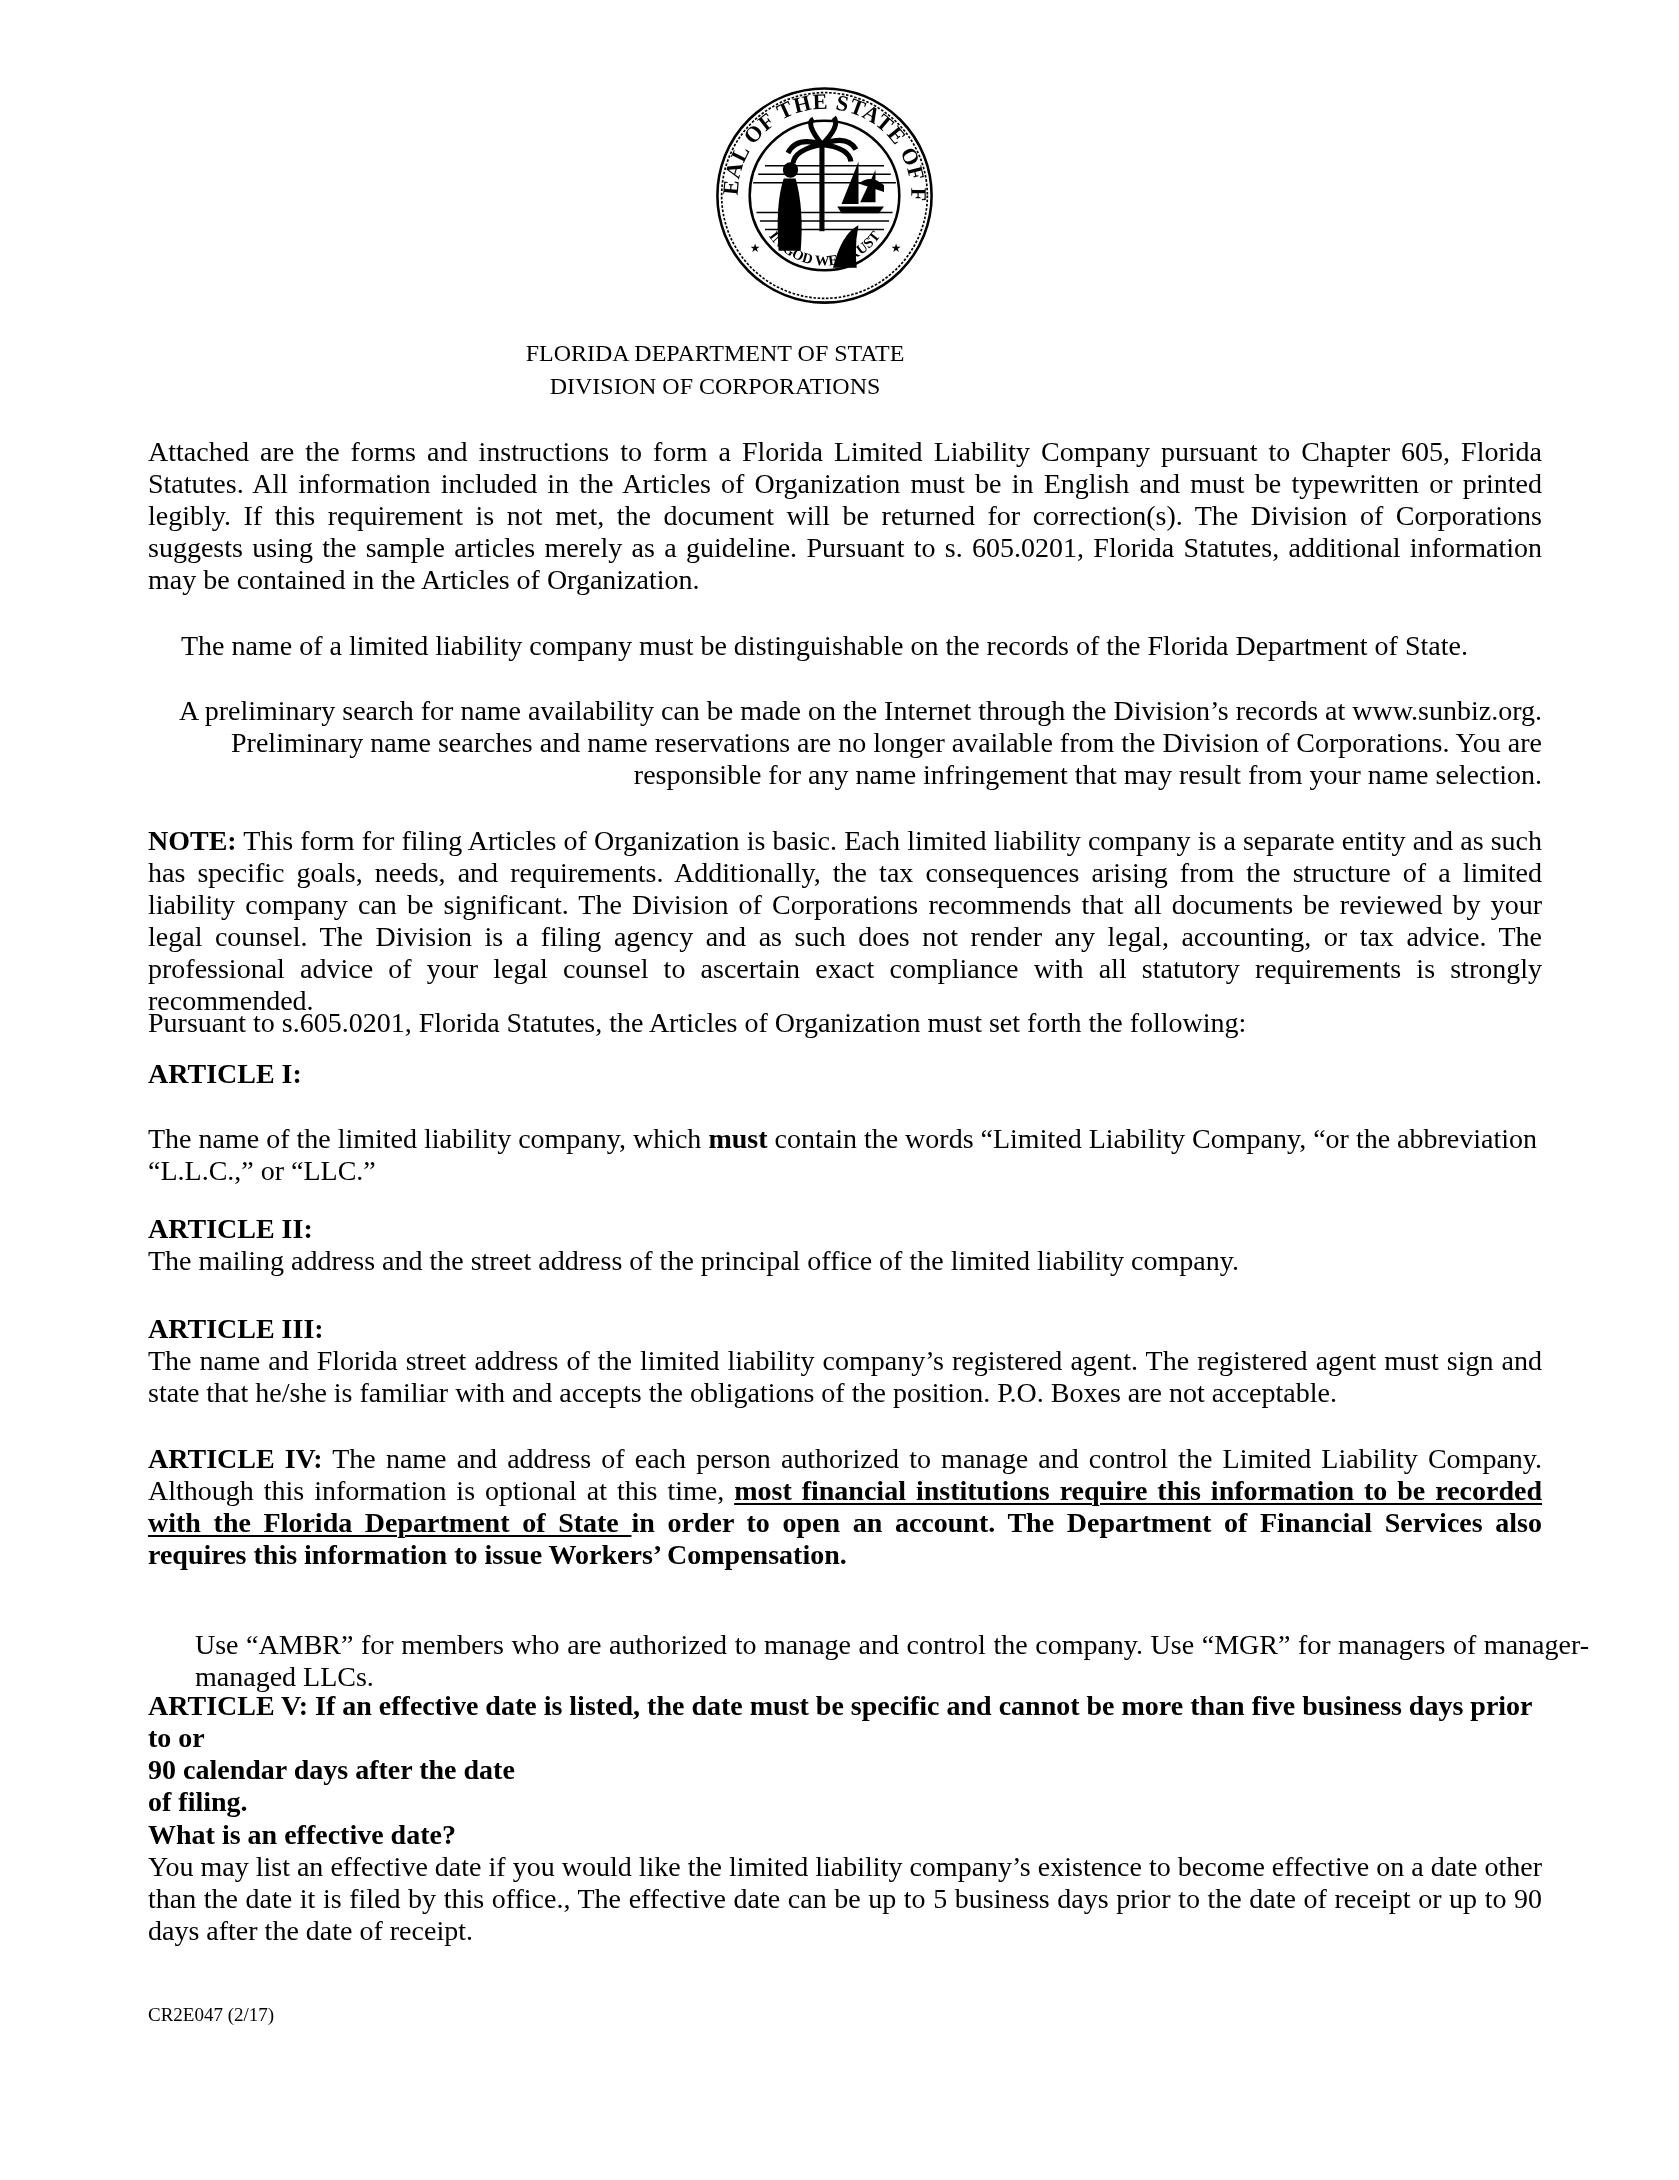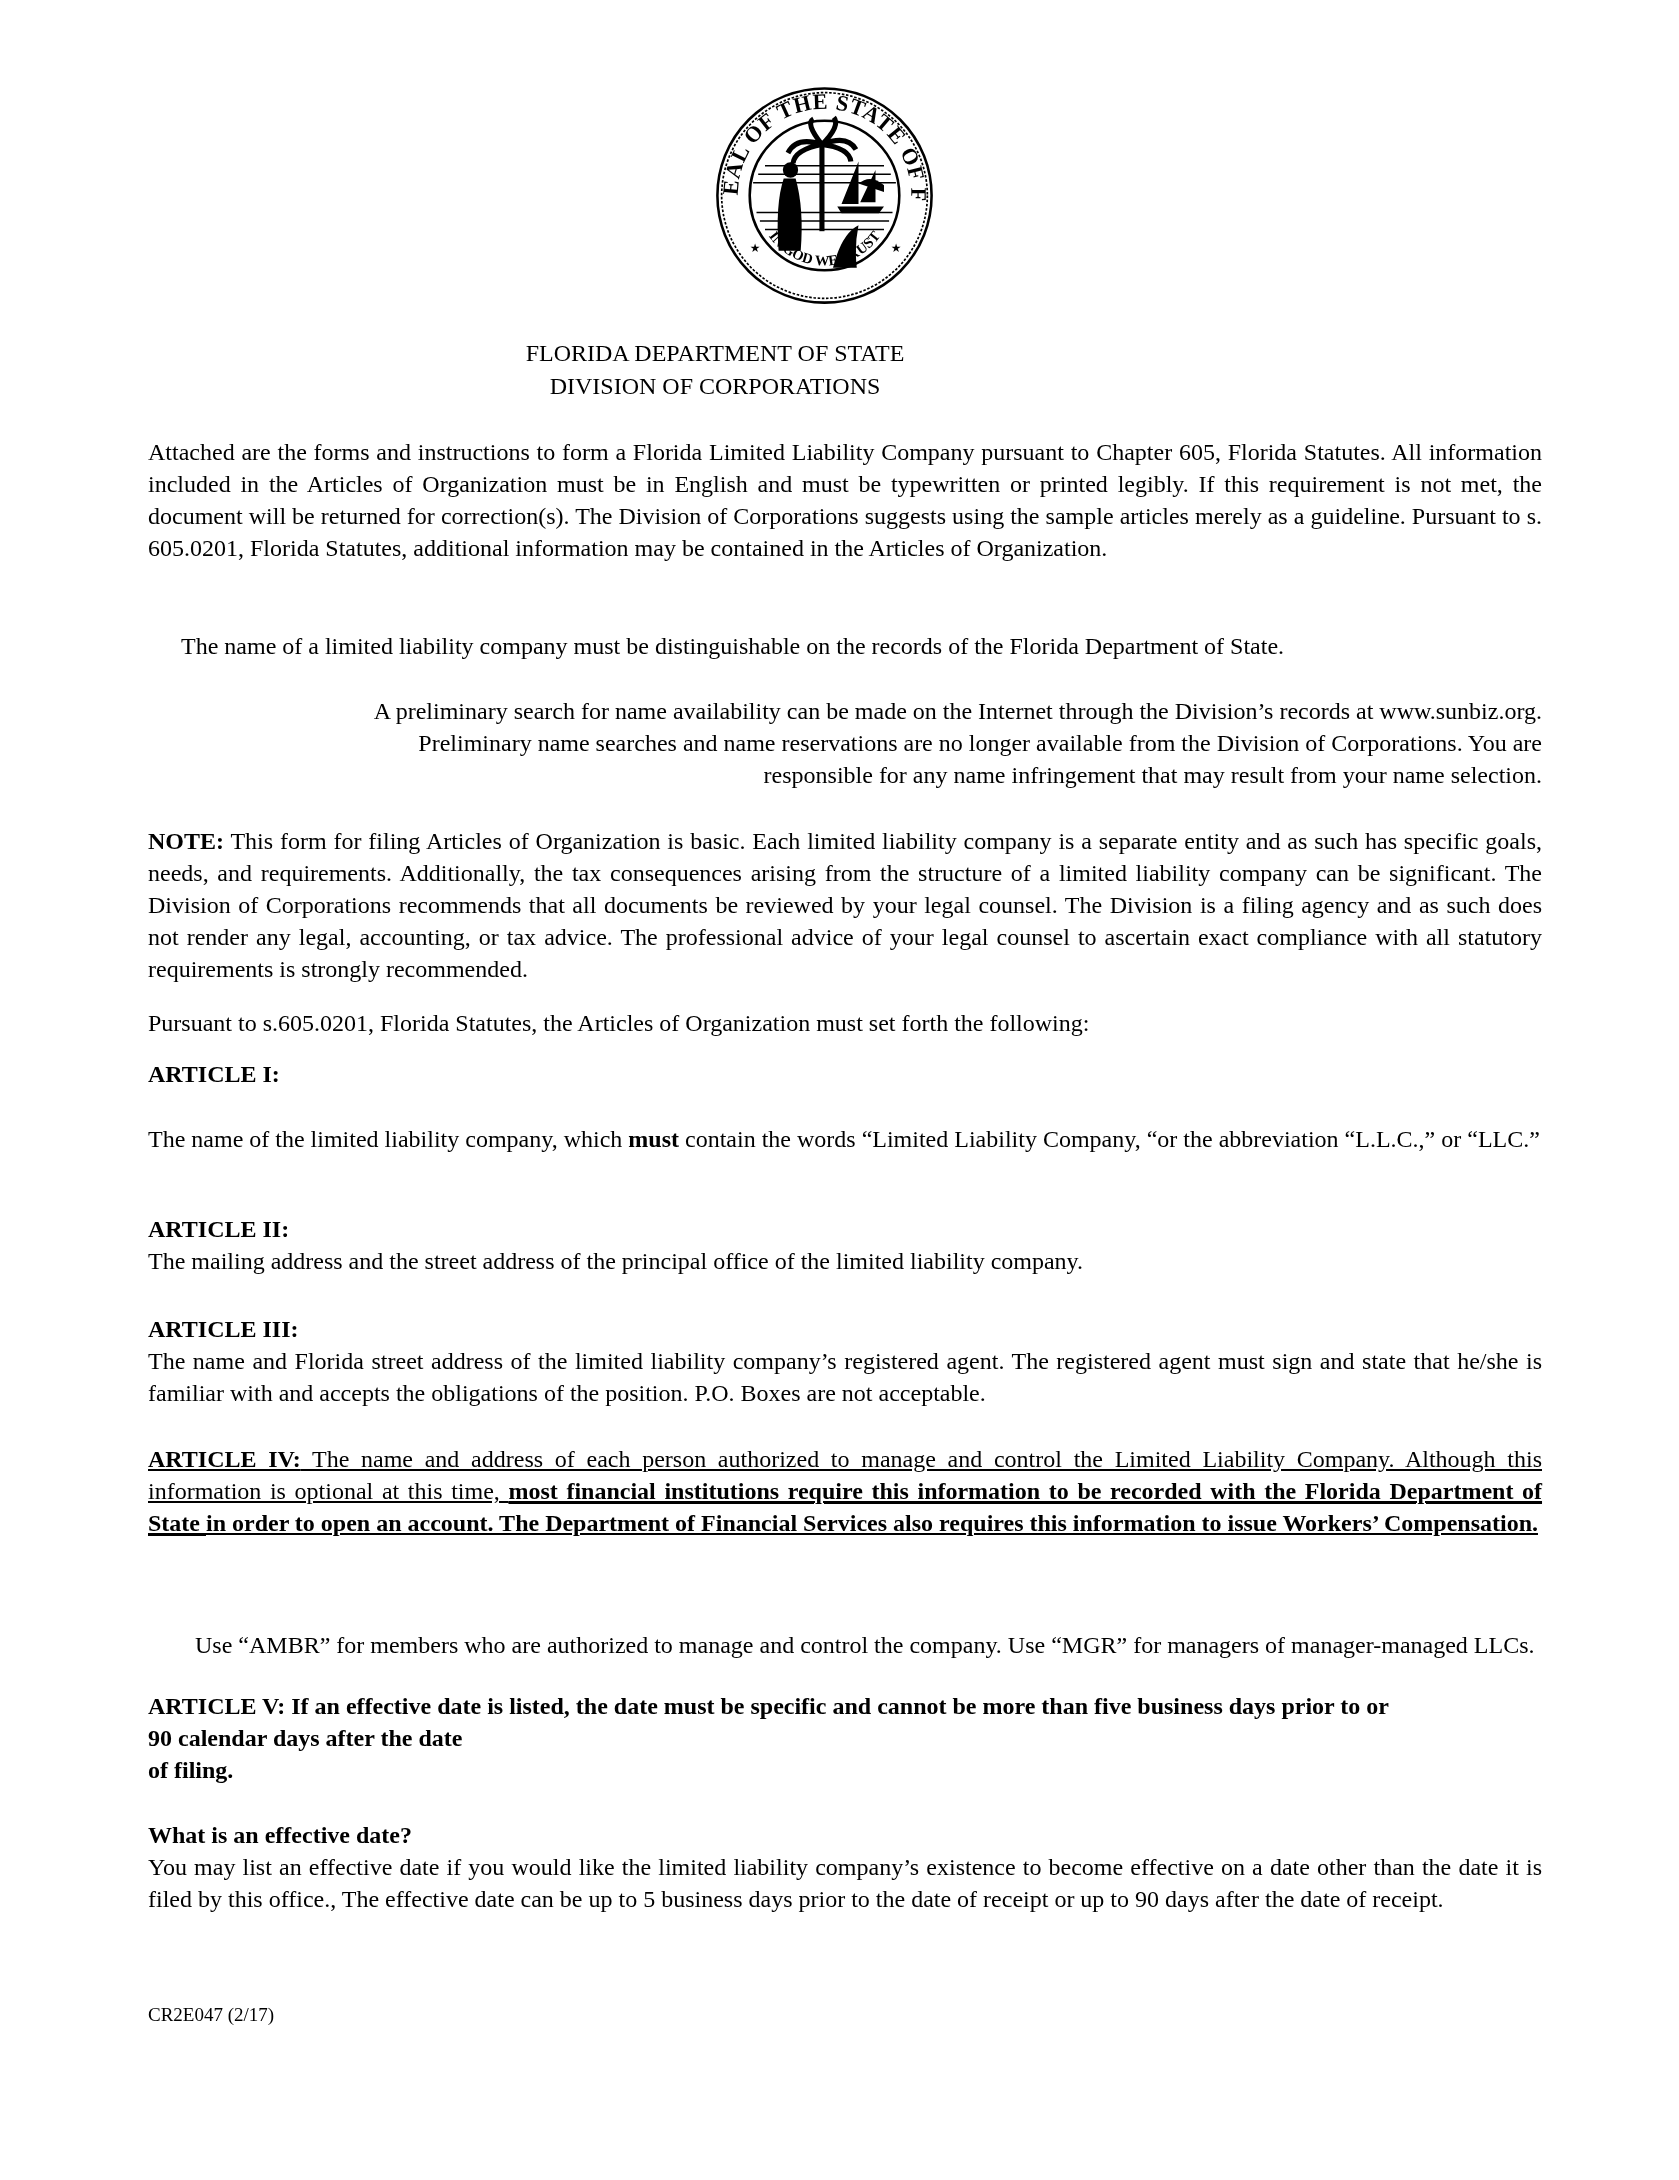--- a/index.html
+++ b/index.html
@@ -12,21 +12,21 @@
     position: absolute; left: 705px; top: 85px; width: 239px; height: 221px;
   }
   .header {
     position: absolute; left: 0; width: 1430px; text-align: center;
     font-size: 24px; line-height: 32px;
   }
   .header.l1 { top: 337px; }
   .header.l2 { top: 370px; }
   .block {
     position: absolute; left: 148px; width: 1394px;
-    font-size: 24px; line-height: 32px; text-align: justify;
+    font-size: 28px; line-height: 32px; text-align: justify;
   }
   .block p { margin: 0; }
   b, .bold { font-weight: bold; }
   u { text-decoration: underline; text-decoration-thickness: 1.7px; text-underline-offset: 2.6px; }
   .footer { position: absolute; left: 148px; top: 2003px; font-size: 19px; line-height: 24px; }
 </style>
 </head>
 <body>
 
 <div class="seal">
@@ -101,21 +101,21 @@
 <div class="block" style="top:1213px;">
   <p class="bold">ARTICLE II:</p>
   <p>The mailing address and the street address of the principal office of the limited liability company.</p>
 </div>
 
 <div class="block" style="top:1313px;">
   <p class="bold">ARTICLE III:</p>
   <p>The name and Florida street address of the limited liability company’s registered agent.  The registered agent must sign and state that he/she is familiar with and accepts the obligations of the position. P.O. Boxes are not acceptable.</p>
 </div>
 
-<div class="block" style="top:1443px;text-decoration:underline;">
+<div class="block" style="top:1443px;">
   <p><b>ARTICLE IV:</b><span> The name and address of each person authorized to manage and control the Limited Liability Company. Although this information is optional at this time, </span><b><u>most financial institutions require this information to be recorded with the Florida Department of State </u></b><b>in order to open an account. The Department of Financial Services also requires this information to issue Workers’ Compensation.</b></p>
 </div>
 
 <div class="block" style="top:1629px;margin-left:47px;">
   <p>Use “AMBR” for members who are authorized to manage and control the company. Use “MGR” for managers of manager-managed LLCs.</p>
 </div>
 
 <div class="block" style="top:1690px; text-align:left;">
   <p class="bold">ARTICLE V: If an effective date is listed, the date must be specific and cannot be more than five business days prior to or</p>
   <p class="bold">90 calendar days after the date</p>

